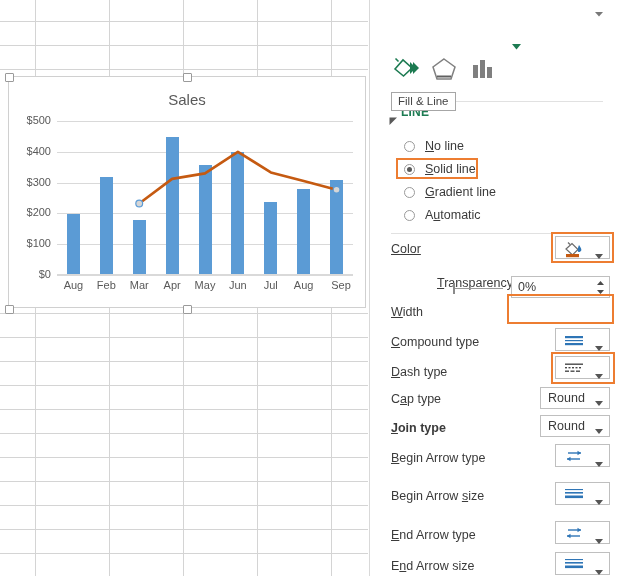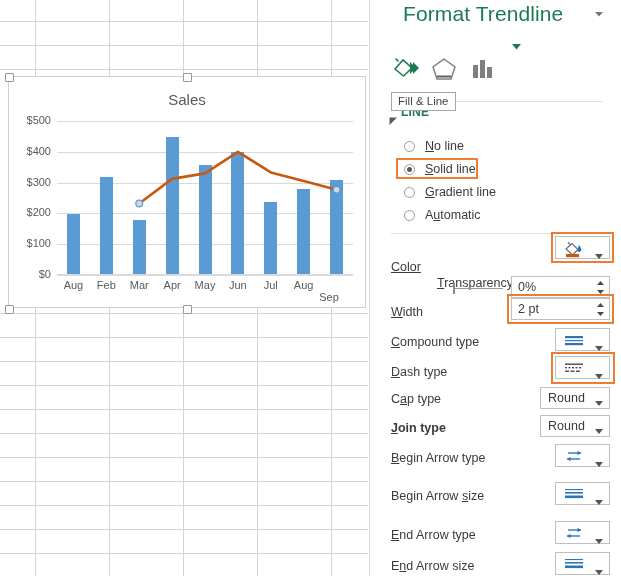--- a/index.html
+++ b/index.html
@@ -147,38 +147,37 @@
       <div class="xlab" style="left: 99.1111px;">Apr</div>
       <div class="bar" style="left: 141.5px; height: 110.264px; background: rgb(91, 155, 213);"></div>
       <div class="xlab" style="left: 132px;">May</div>
       <div class="bar" style="left: 174.389px; height: 122.584px; background: rgb(91, 155, 213);"></div>
       <div class="xlab" style="left: 164.889px;">Jun</div>
       <div class="bar" style="left: 207.278px; height: 73.304px; background: rgb(91, 155, 213);"></div>
       <div class="xlab" style="left: 197.778px;">Jul</div>
       <div class="bar" style="left: 240.167px; height: 85.932px; background: rgb(91, 155, 213);"></div>
       <div class="xlab" style="left: 230.667px;">Aug</div>
       <div class="bar" style="left: 273.056px; height: 94.556px; background: rgb(91, 155, 213);"></div>
-      <div class="xlab" style="left: 256px; margin-top: 12px;">Sep</div>
+      <div class="xlab" style="left: 268px;">Sep</div>
       <svg id="trend-svg" width="296" height="154">
         <polyline points="82.2,82.5 115.1,57.9 148.0,52.4 180.9,30.8 213.8,51.4 246.7,60.1 279.6,68.7" fill="none" stroke="#C55A11" stroke-width="2.6" stroke-linejoin="round" stroke-linecap="round"></polyline>
         <circle cx="82.22222222222221" cy="82.544" r="3.4" fill="#d6d6d6" stroke="#5b9bd5" stroke-width="1.2"></circle>
         <circle cx="279.55555555555554" cy="68.684" r="3.4" fill="#d6d6d6" stroke="#5b9bd5" stroke-width="1.2"></circle>
       </svg>
       <div class="axis-line"></div>
     </div>
 </div>
 
 <div class="handle" style="left:5px;  top:73px;"></div>
 <div class="handle" style="left:183px;top:73px;"></div>
 <div class="handle" style="left:5px;  top:305px;"></div>
 <div class="handle" style="left:183px;top:305px;"></div>
 
 <div id="pane">
 
-  <div id="pane-title">Format Trendline</div>
 
   <div id="pane-collapse">
     <svg width="12" height="12" viewBox="0 0 12 12">
         <path d="M2 4 L6 8.5 L10 4 Z" fill="#787878"></path>
       </svg>
   </div>
 
   <div id="subtitle-caret">
     <svg width="11" height="8" viewBox="0 0 11 8">
         <path d="M1 1 L5.5 6.5 L10 1 Z" fill="#1d7b52"></path>
@@ -234,21 +233,21 @@
     <span class="radio-label"><u>G</u>radient line</span>
   </div>
 
   <div class="radio-row" style="top:207px;">
     <span class="radio"></span>
     <span class="radio-label">A<u>u</u>tomatic</span>
   </div>
 
   <div class="divider" style="top:233px;"></div>
 
-  <div class="prop-label" style="top:260px;text-decoration:underline;"><u>C</u>olor</div>
+  <div class="prop-label" style="top:242px;text-decoration:underline;"><u>C</u>olor</div>
   <div class="hl" style="left:550px;top:232px;width:63px;height:31px;left:181px;"></div>
   <div class="iconbtn" style="left:185px;top:236px;width:55px;height:23px;">
     <span class="ib-glyph">
       <svg width="20" height="17" viewBox="0 0 20 17">
         <path d="M2 8 L8 2.5 L14 8.5 L8.5 14 Z" fill="#ffffff" stroke="#6b6b6b" stroke-width="1.2"></path>
         <path d="M6 3.5 L4 1.5" stroke="#6b6b6b" stroke-width="1.2" fill="none"></path>
         <path d="M15 4 C18 8, 18 10, 15.5 11 C13.5 11.5, 13 9, 15 4 Z" fill="#2e75b6"></path>
         <rect x="2" y="13" width="13" height="3.2" fill="#c55a11"></rect>
       </svg>
     </span>
@@ -267,29 +266,20 @@
     <span class="spin">
       <svg width="9" height="17" viewBox="0 0 9 17">
         <path d="M1 6 L4.5 2 L8 6 Z" fill="#4a4a4a"></path>
         <path d="M1 11 L4.5 15 L8 11 Z" fill="#4a4a4a"></path>
       </svg>
     </span>
   </div>
 
   <div class="prop-label" style="top:305px;"><u>W</u>idth</div>
   <div class="hl" style="left:137px;top:294px;width:107px;height:30px;"></div>
-  <div class="field" style="left:141px;top:298px;width:99px;height:22px;">
-    <span class="field-text">2 pt</span>
-    <span class="spin">
-      <svg width="9" height="17" viewBox="0 0 9 17">
-        <path d="M1 6 L4.5 2 L8 6 Z" fill="#4a4a4a"></path>
-        <path d="M1 11 L4.5 15 L8 11 Z" fill="#4a4a4a"></path>
-      </svg>
-    </span>
-  </div>
 
   <div class="prop-label" style="top:335px;"><u>C</u>ompound type</div>
   <div class="iconbtn" style="left:185px;top:328px;width:55px;height:23px;">
     <span class="ib-glyph">
       <svg width="20" height="15" viewBox="0 0 20 15">
         <rect x="1" y="3" width="18" height="2.2" fill="#2e75b6"></rect>
         <rect x="1" y="7" width="18" height="1.2" fill="#2e75b6"></rect>
         <rect x="1" y="10" width="18" height="2.2" fill="#2e75b6"></rect>
       </svg>
     </span>

